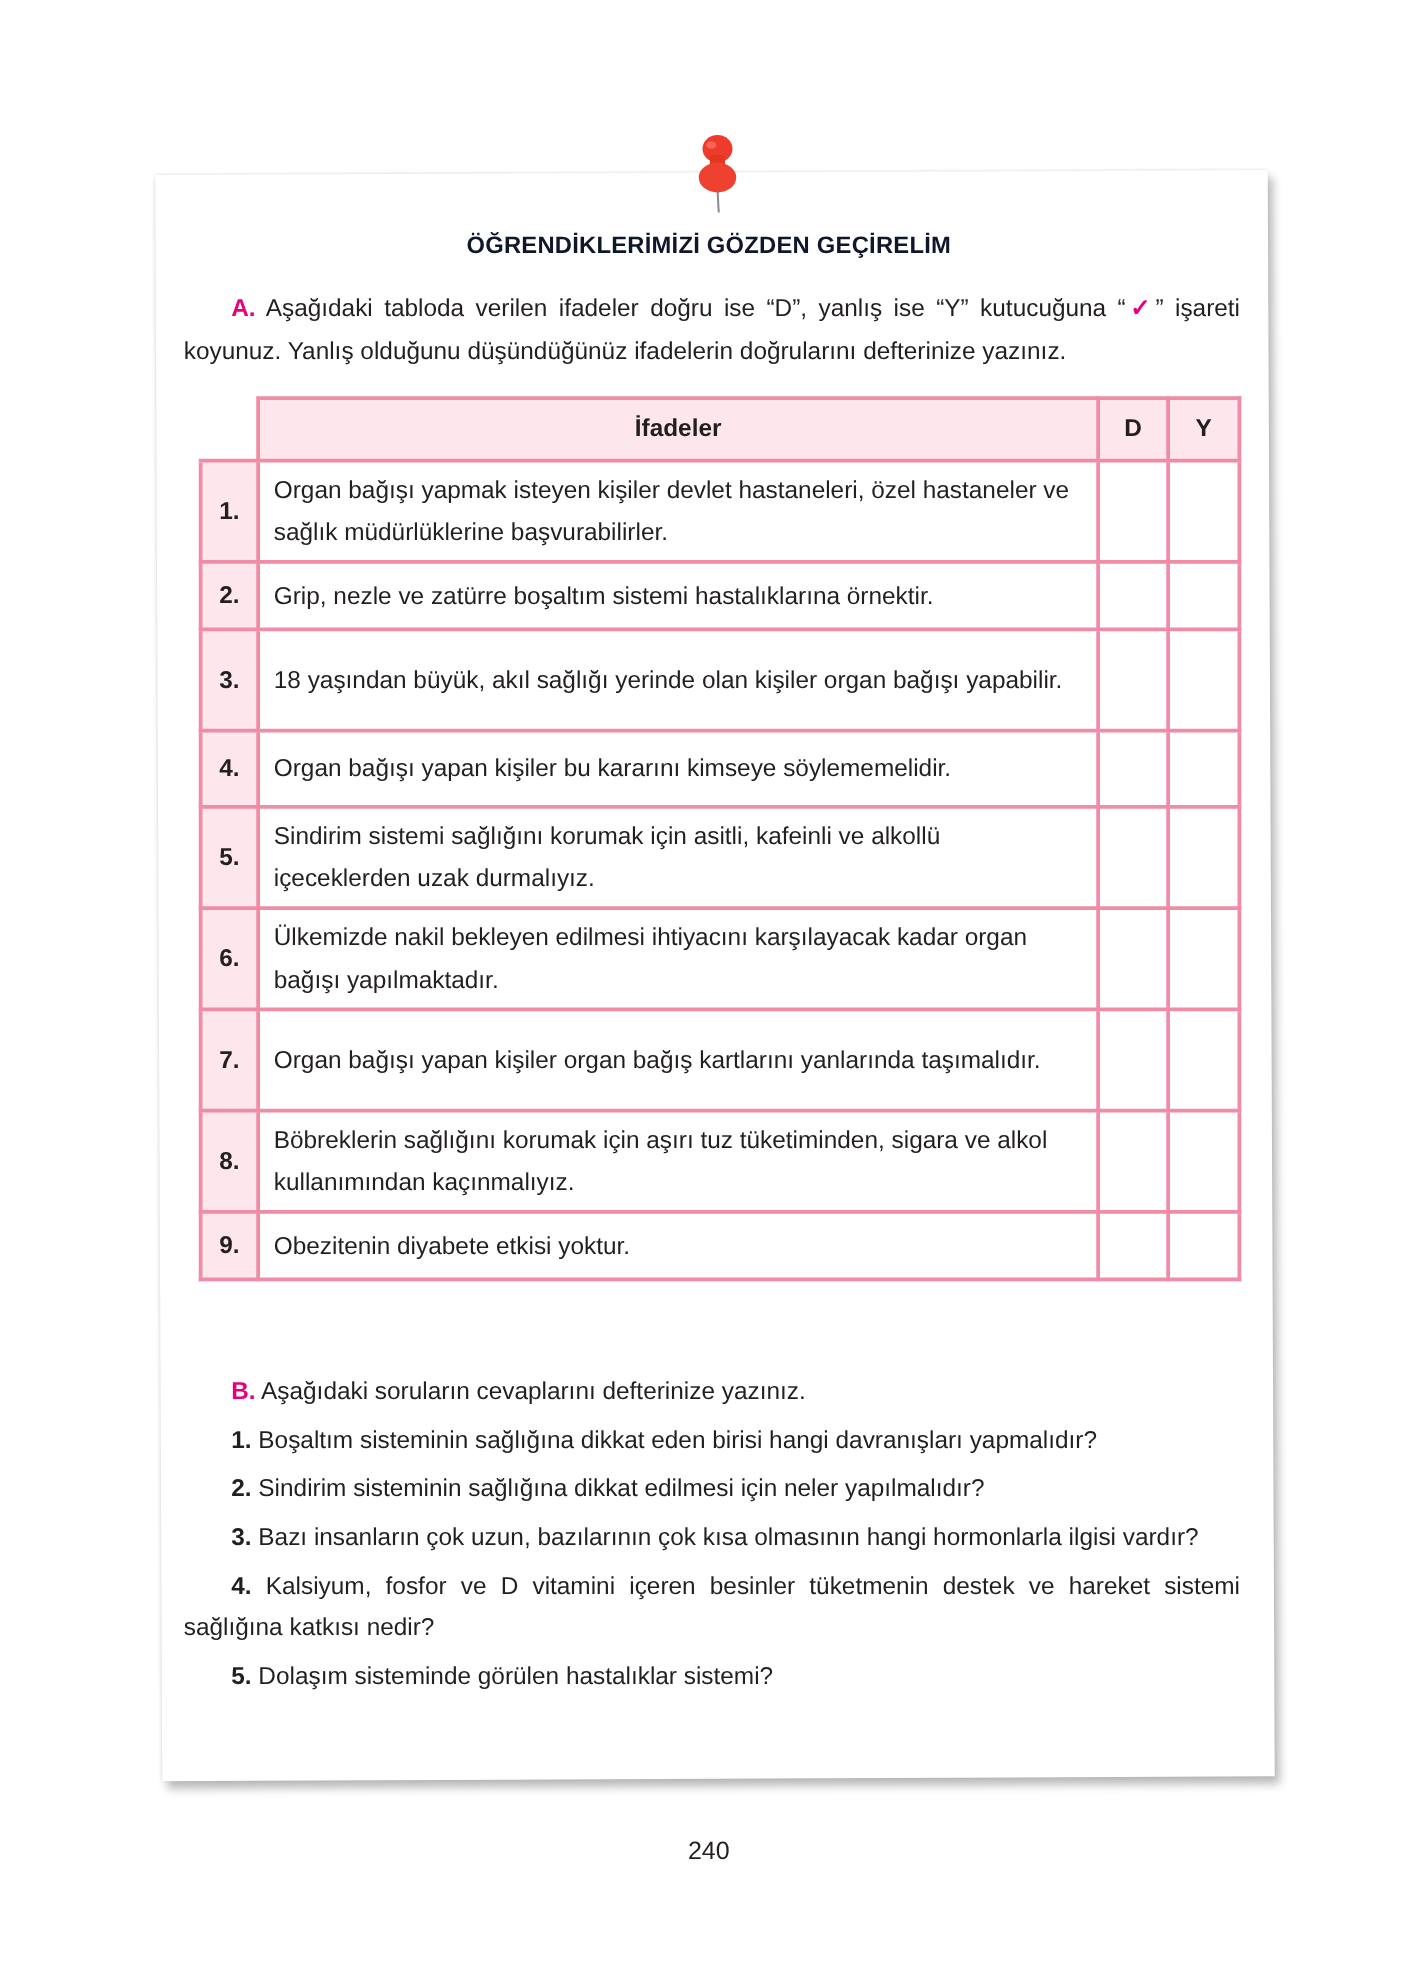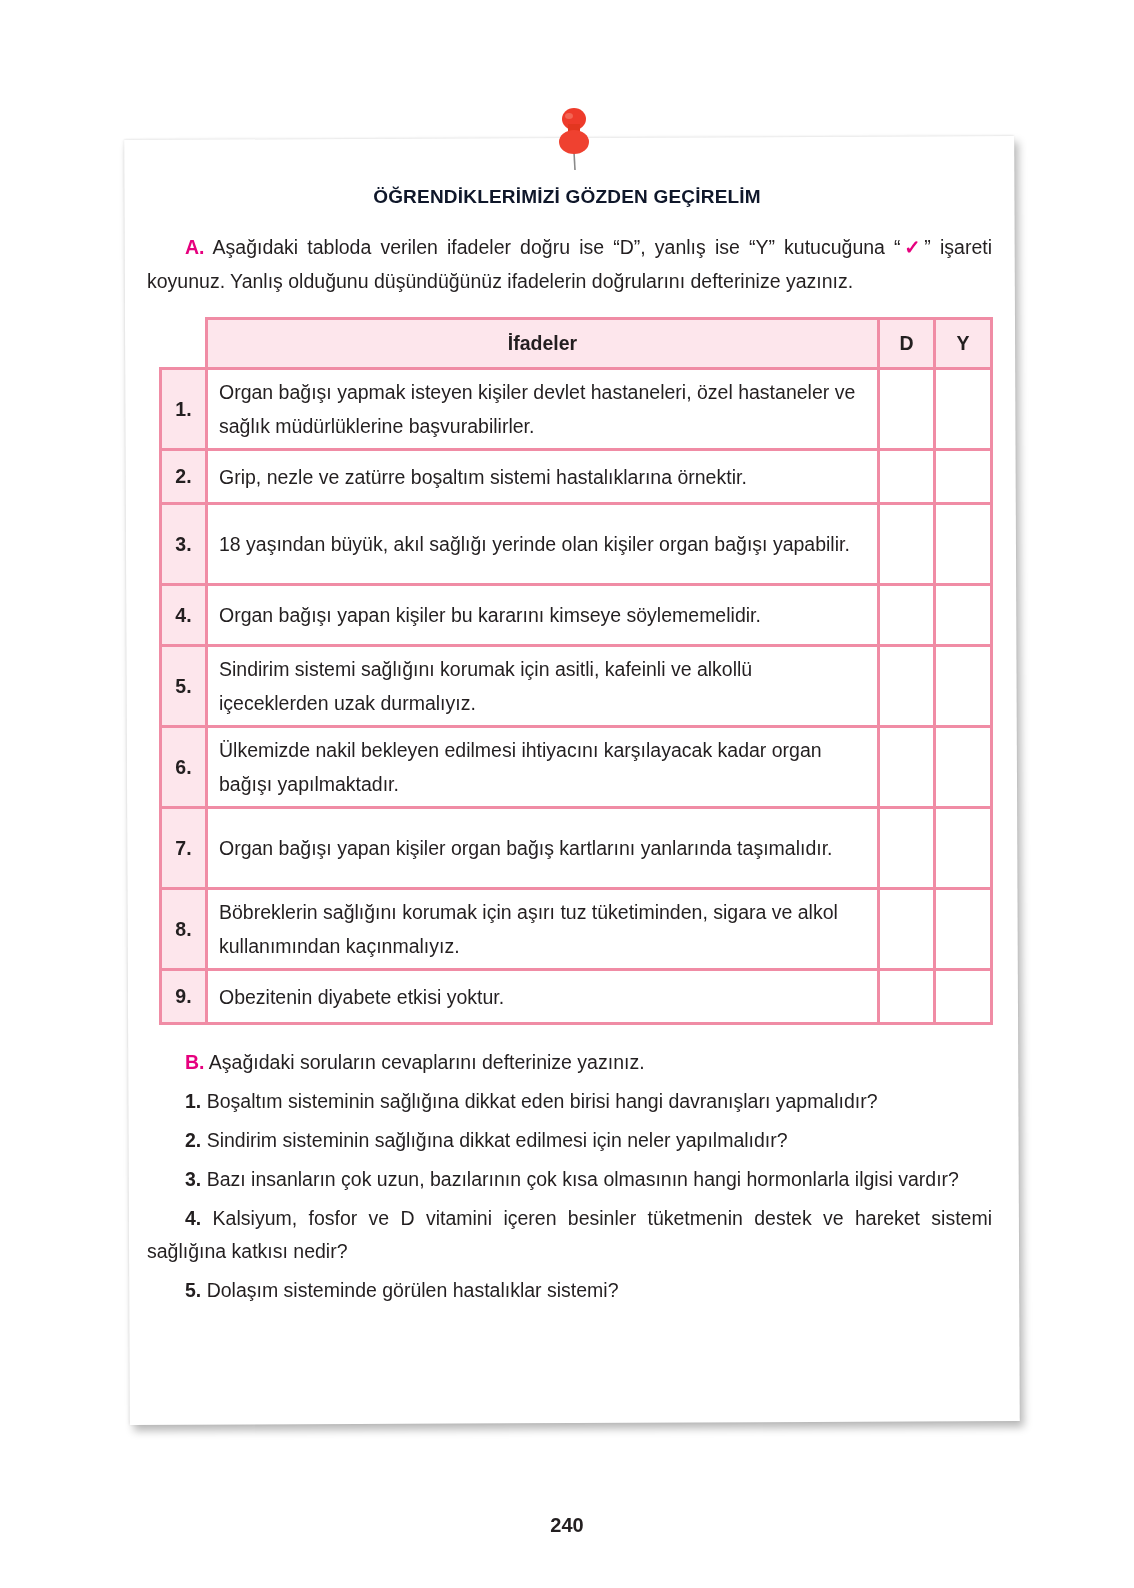--- a/index.html
+++ b/index.html
@@ -58,26 +58,26 @@
     td.num {
       width: 43px; background: #fde6ec; text-align: center; font-weight: bold;
     }
     td.text {
       width: 648px; padding: 0 10px 0 11px !important; line-height: 34px;
     }
     td.box { width: 53px; }
     td.box.y { width: 54px; }
     tr.two td { height: 78px; }
     tr.one td { height: 51px; }
-    .qs { position: absolute; left: 147px; top: 1043px; width: 845px; font-size: 19.5px; line-height: 39px; }
+    .qs { position: absolute; left: 147px; top: 1094px; width: 845px; font-size: 19.5px; line-height: 39px; }
     .qs p { margin: 0; text-indent: 38px; text-align: justify; line-height: 33px; padding: 3px 0; }
     .qs b { font-weight: bold; }
     .pagenum {
-      position: absolute; left: 0; right: 0; top: 1514px;
-      text-align: center; font-weight: bold; font-size: 20px;
+      position: absolute; left: 0; right: 0; top: 1470px;
+      text-align: center; font-weight: normal; font-size: 20px;
     }
   </style>
 </head>
 <body>
 
 <div class="paper"></div>
 
 <svg class="pin" viewBox="0 0 40 66">
   <line x1="20" y1="46" x2="21" y2="64" stroke="#8a8a8a" stroke-width="1.6"></line>
   <ellipse cx="20" cy="13" rx="12" ry="11" fill="#ee3b2b"></ellipse>

